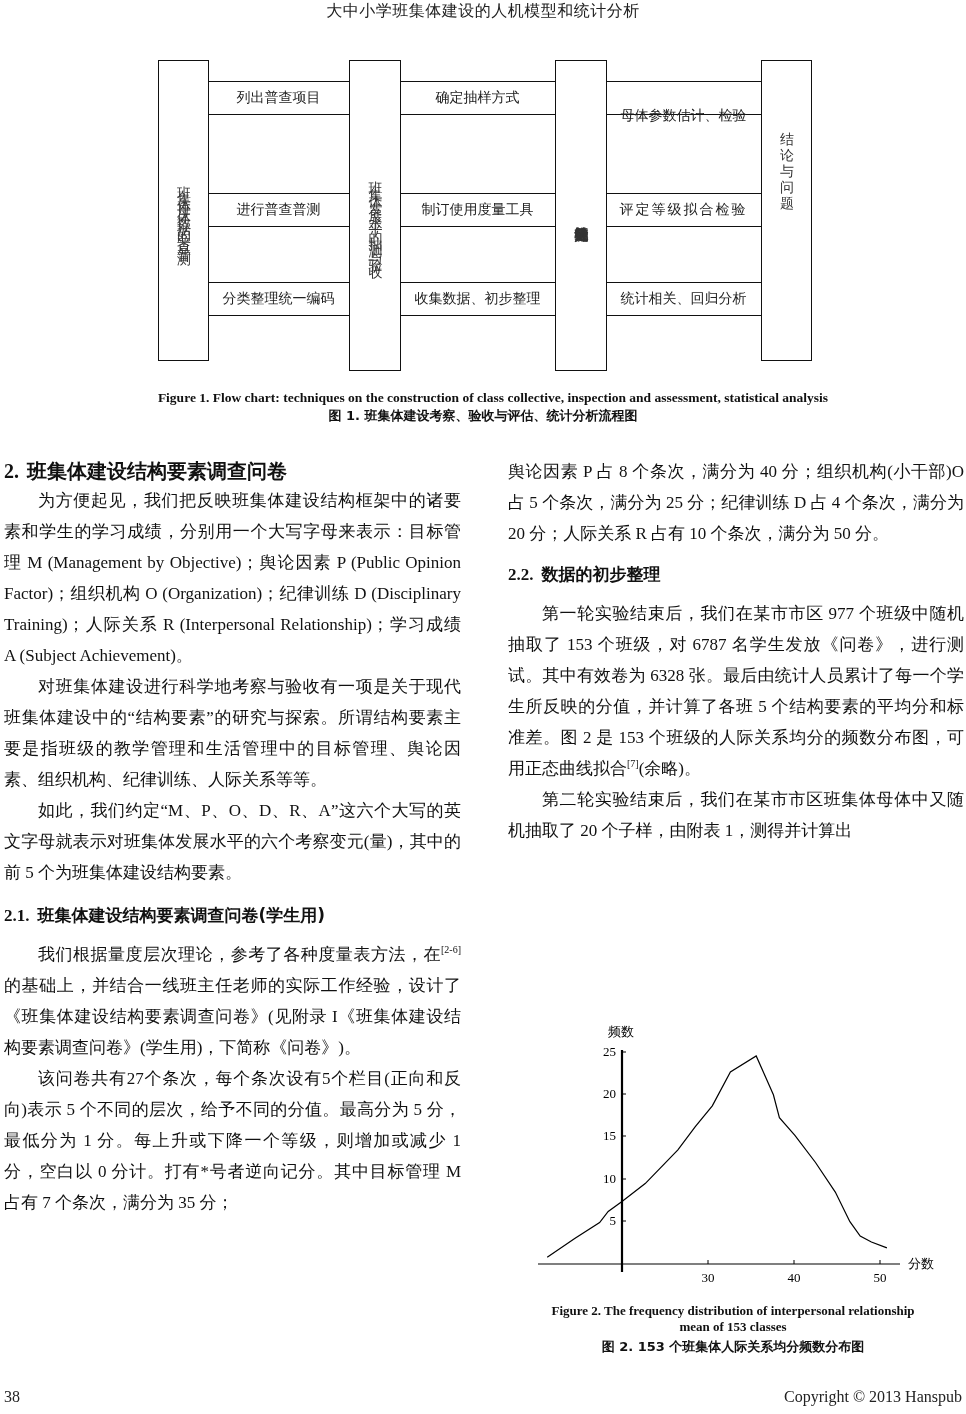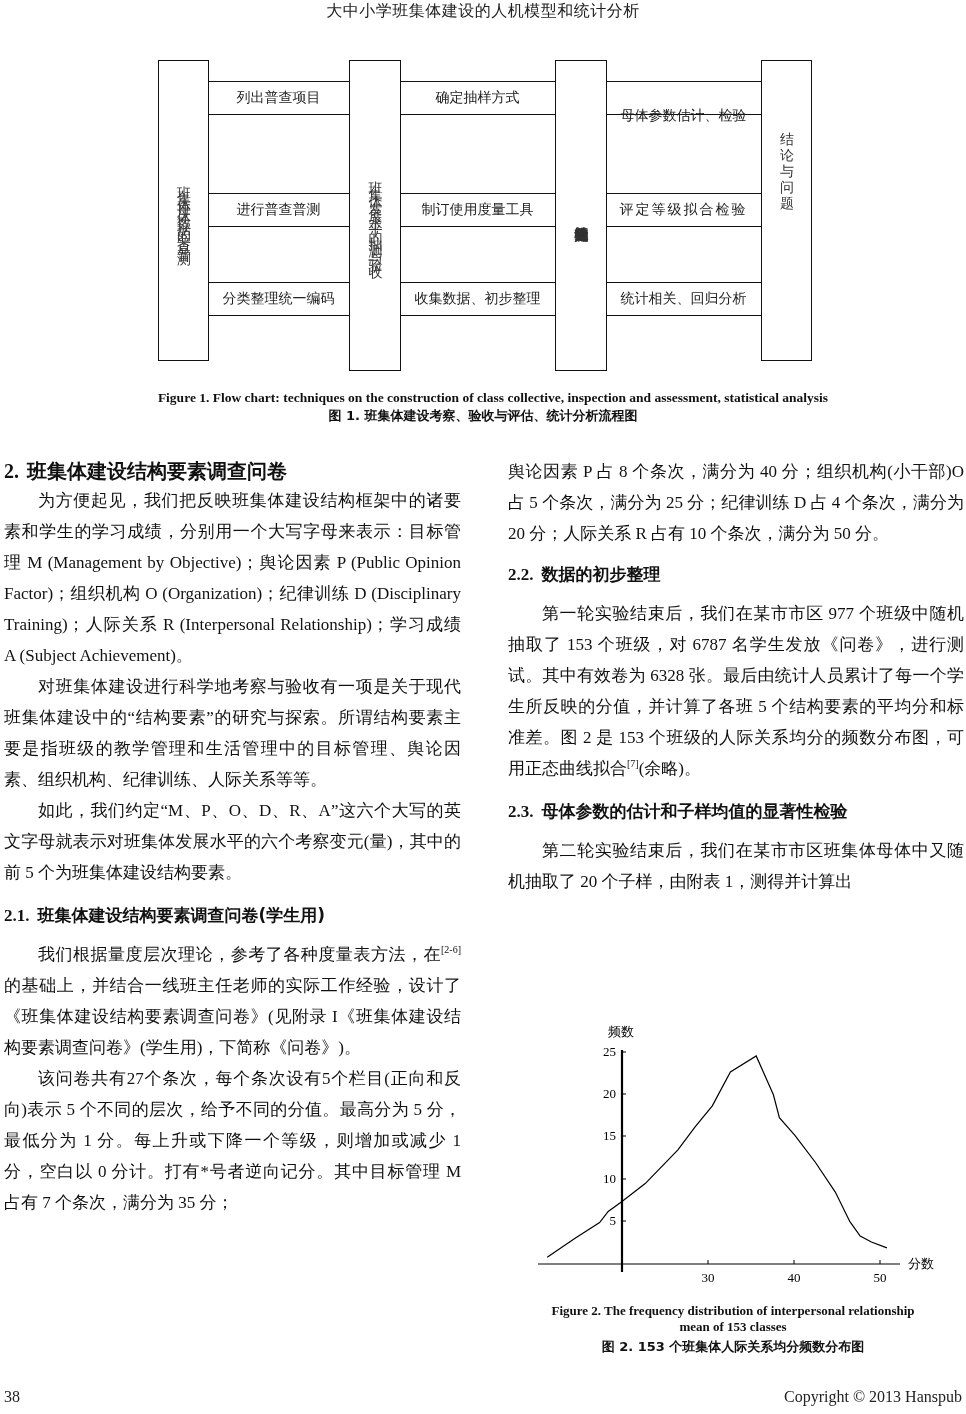--- a/index.html
+++ b/index.html
@@ -129,23 +129,20 @@
 </div>
 
 <div class="col col-right">
   <p class="noindent">舆论因素 P 占 8 个条次，满分为 40 分；组织机构(小干部)O 占 5 个条次，满分为 25 分；纪律训练 D 占 4 个条次，满分为 20 分；人际关系 R 占有 10 个条次，满分为 50 分。</p>
 
   <div class="h3">
     <span class="h-num">2.2.</span><span>数据的初步整理</span>
   </div>
   <p><span>第一轮实验结束后，我们在某市市区 977 个班级中随机抽取了 153 个班级，对 6787 名学生发放《问卷》，进行测试。其中有效卷为 6328 张。最后由统计人员累计了每一个学生所反映的分值，并计算了各班 5 个结构要素的平均分和标准差。图 2 是 153 个班级的人际关系均分的频数分布图，可用正态曲线拟合</span><sup>[7]</sup><span>(余略)。</span></p>
 
-  <div class="h3" style="margin-top:14px;">
-    <span class="h-num">2.3.</span><span>母体参数的估计和子样均值的显著性检验</span>
-  </div>
   <p>第二轮实验结束后，我们在某市市区班集体母体中又随机抽取了 20 个子样，由附表 1，测得并计算出</p>
 </div>
 
 <div class="chart">
   <svg width="420" height="290" viewBox="0 0 420 290">
 
     <line x1="8" y1="254" x2="370" y2="254" stroke="#000" stroke-width="1.2"></line>
     <line x1="92" y1="40" x2="92" y2="262" stroke="#000" stroke-width="2.2"></line>
 
     <g stroke="#000" stroke-width="1">

